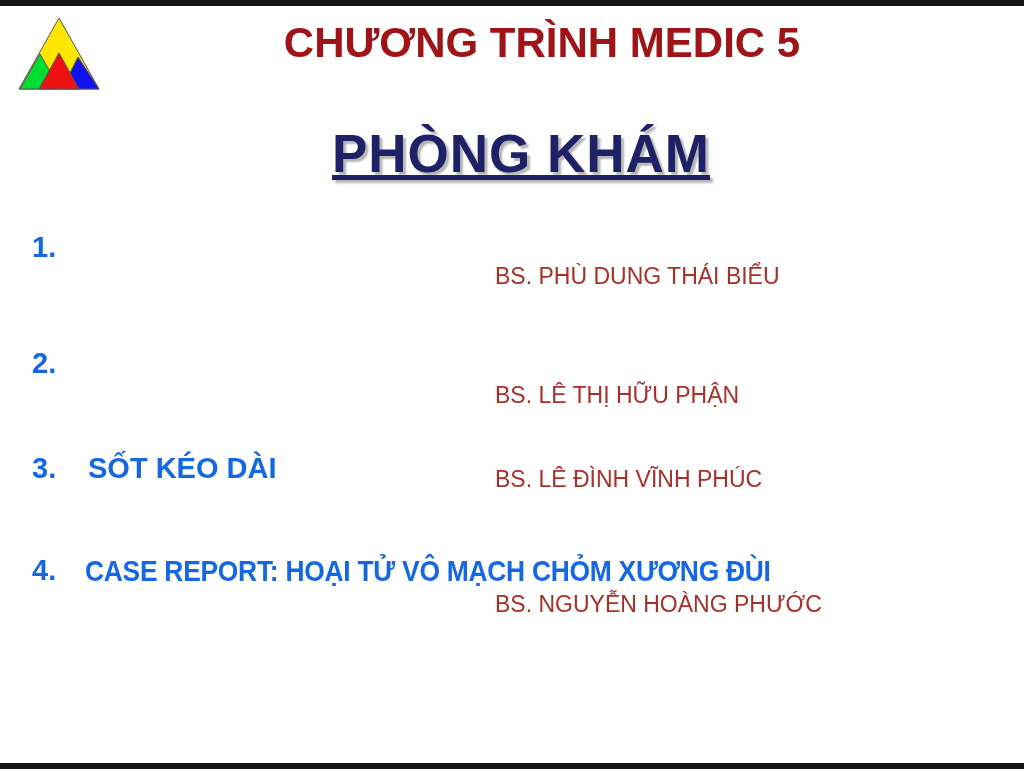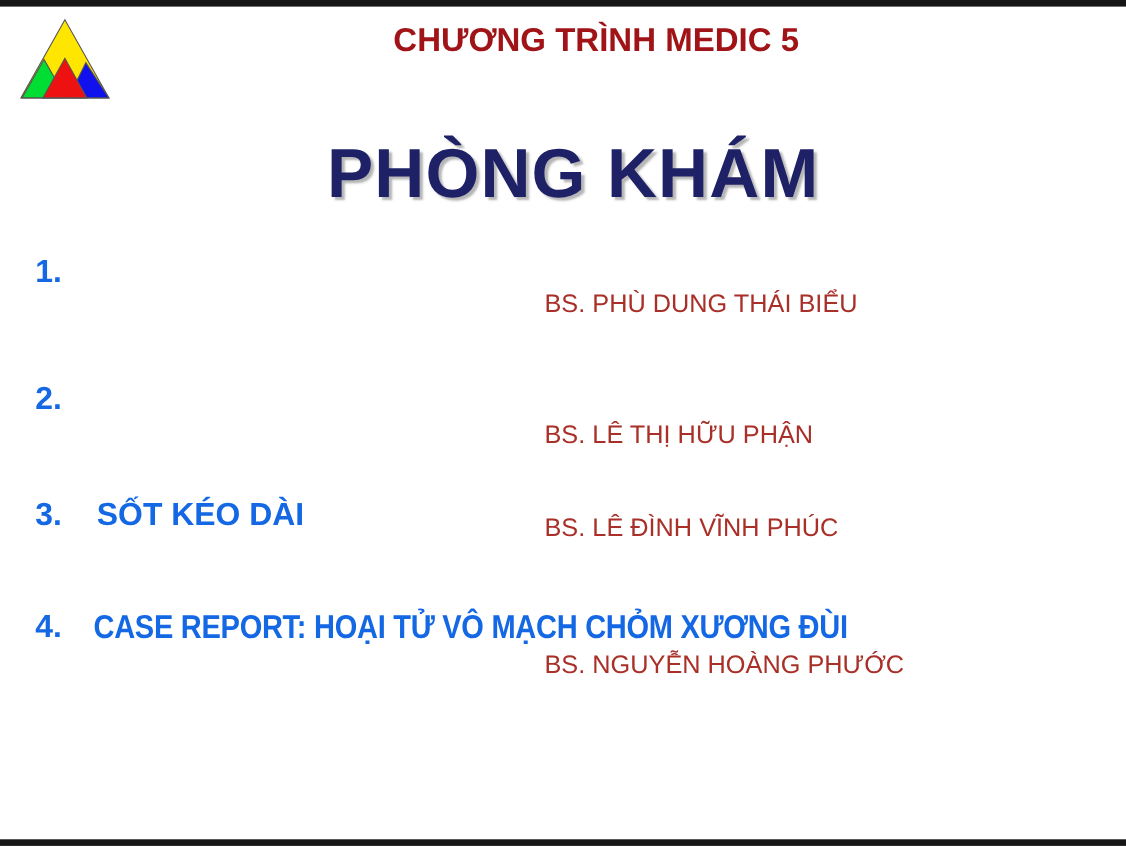--- a/index.html
+++ b/index.html
@@ -7,27 +7,28 @@
     width:1024px;height:772px;overflow:hidden;background:#ffffff;
     font-family:"Liberation Sans", sans-serif;position:relative;
   }
   .slide{position:absolute;inset:0;background:#ffffff;}
   .edge-bar{position:absolute;left:0;width:100%;background:#161616;}
   .edge-bar.top{top:0;height:6px;}
   .edge-bar.bottom{bottom:3px;height:6px;}
   .logo{position:absolute;left:16px;top:16px;width:86px;height:76px;}
   .hdr{position:absolute;left:70px;right:10px;text-align:center;
        font-weight:bold;color:#A01317;line-height:1.1;}
-  .hdr.line1{top:20px;font-size:30px;}
+  .hdr.line1{top:20px;font-size:42px;}
   .hdr.line2{top:57px;font-size:31px;}
   .slide-title{
     position:absolute;left:0;right:0;top:127px;text-align:center;
-    padding-left:18px;font-size:63px;font-weight:bold;color:#1F2166;
+    padding-left:18px;font-size:53px;font-weight:bold;color:#1F2166;
     letter-spacing:1px;line-height:1;
     text-shadow:3px 3px 2px rgba(120,120,120,0.55);
+    text-decoration:underline;
   }
   .topic-row{
     position:absolute;left:32px;display:flex;align-items:flex-start;
     color:#1568E4;font-weight:bold;font-size:29px;line-height:1;white-space:nowrap;
   }
   .topic-row .num{width:56px;flex:0 0 56px;}
   .topic-row.r1{top:233px;}
   .topic-row.r2{top:349px;}
   .topic-row.r3{top:454px;}
   .topic-row.r4{top:556px;}

